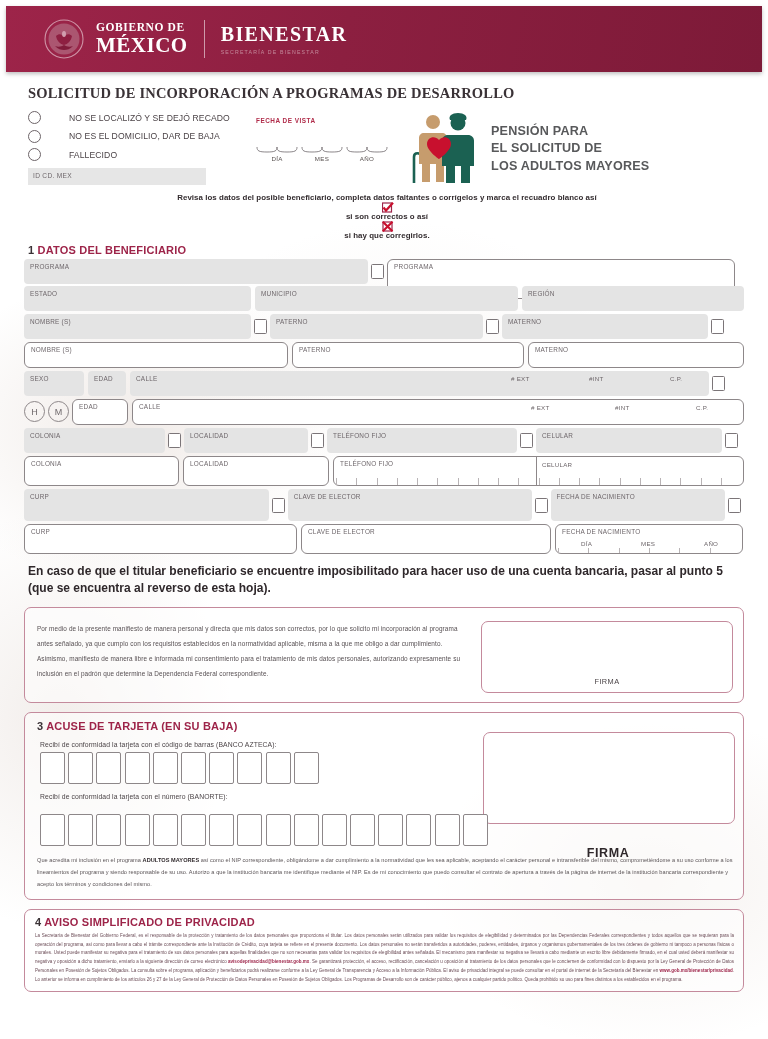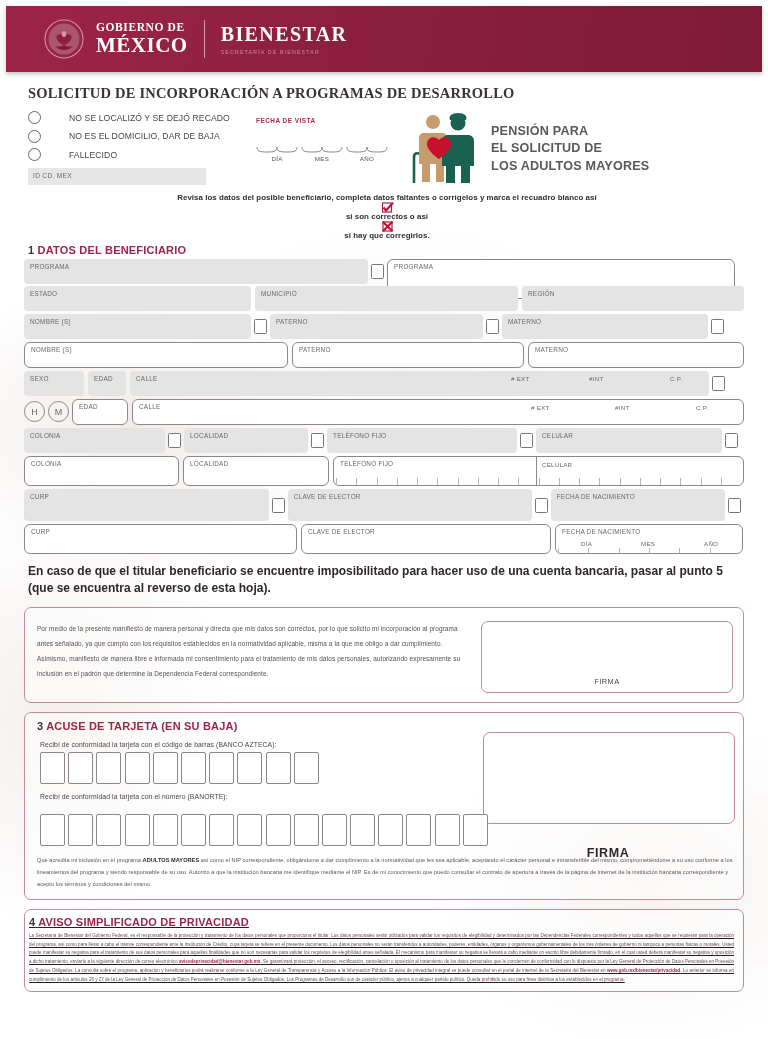--- a/index.html
+++ b/index.html
@@ -471,21 +471,21 @@
         <div class="bx"></div>
         <div class="bx"></div>
         <div class="bx"></div>
         <div class="bx"></div>
       </div>
     <div class="legal">
       <span>Que acredita mi inclusión en el programa </span><b>ADULTOS MAYORES</b><span> así como el NIP correspondiente, obligándome a dar cumplimiento a la normatividad que les sea aplicable, aceptando el carácter personal e intransferible del mismo, comprometiéndome a su uso conforme a los lineamientos del programa y siendo responsable de su uso. Autorizo a que la institución bancaria me identifique mediante el NIP. Es de mi conocimiento que puedo consultar el contrato de apertura a través de la página de internet de la institución bancaria correspondiente y acepto los términos y condiciones del mismo.</span>
     </div>
   </div>
 
-  <div class="boxsec" style="padding:6px 9px 7px 4px;text-decoration:underline;">
+  <div class="boxsec" style="padding:6px 9px 7px 10px;">
     <div class="sec-head">
       <span class="sec-num">4</span>
       <span>AVISO SIMPLIFICADO DE PRIVACIDAD</span>
     </div>
     <div class="priv-body">
       <span>La Secretaría de Bienestar del Gobierno Federal, es el responsable de la protección y tratamiento de los datos personales que proporciona el titular. Los datos personales serán utilizados para validar los requisitos de elegibilidad y determinados por las Dependencias Federales correspondientes y todos aquellos que se requieran para la operación del programa, así como para llevar a cabo el trámite correspondiente ante la Institución de Crédito, cuya tarjeta se refiere en el presente documento. Los datos personales no serán transferidos a autoridades, poderes, entidades, órganos y organismos gubernamentales de los tres órdenes de gobierno ni tampoco a personas físicas o morales. Usted puede manifestar su negativa para el tratamiento de sus datos personales para aquellas finalidades que no son necesarias para validar los requisitos de elegibilidad antes señalada. El mecanismo para manifestar su negativa se llevará a cabo mediante un escrito libre debidamente firmado, en el cual usted deberá manifestar su negativa y oposición a dicho tratamiento, enviarlo a la siguiente dirección de correo electrónico </span><span class="lnk">avisodeprivacidad@bienestar.gob.mx</span><span>. Se garantizará protección, el acceso, rectificación, cancelación u oposición al tratamiento de los datos personales que le conciernen de conformidad con lo dispuesto por la Ley General de Protección de Datos Personales en Posesión de Sujetos Obligados. La consulta sobre el programa, aplicación y beneficiarios podrá realizarse conforme a la Ley General de Transparencia y Acceso a la Información Pública.  El aviso de privacidad integral se puede consultar en el portal de internet de la Secretaría del Bienestar en </span><b class="lnk">www.gob.mx/bienestar/privacidad</b><span>. Lo anterior se informa en cumplimiento de los artículos 26 y 27 de la Ley General de Protección de Datos Personales en Posesión de Sujetos Obligados. Los Programas de Desarrollo son de carácter público, ajenos a cualquier partido político. Queda prohibido su uso para fines distintos a los establecidos en el programa.</span>
     </div>
   </div>
 
 </div>

